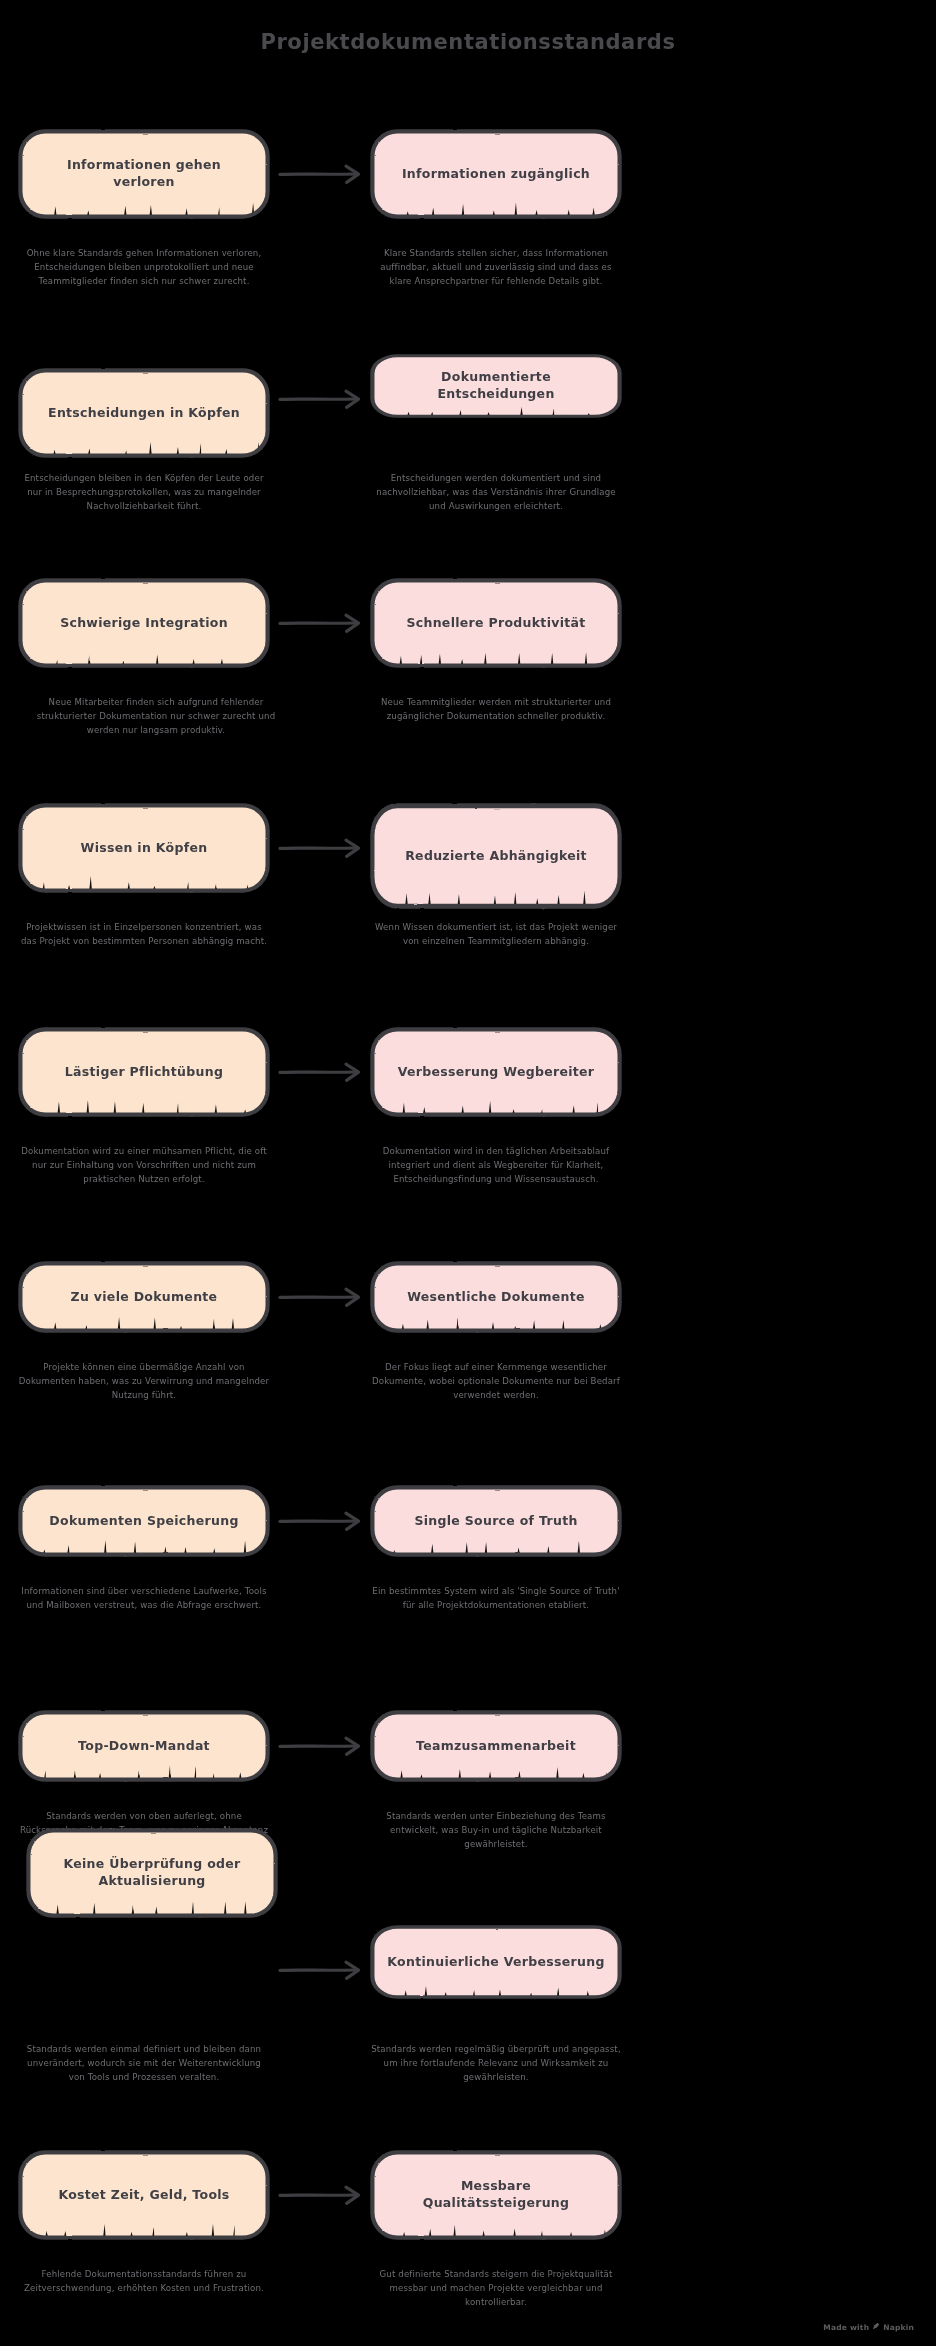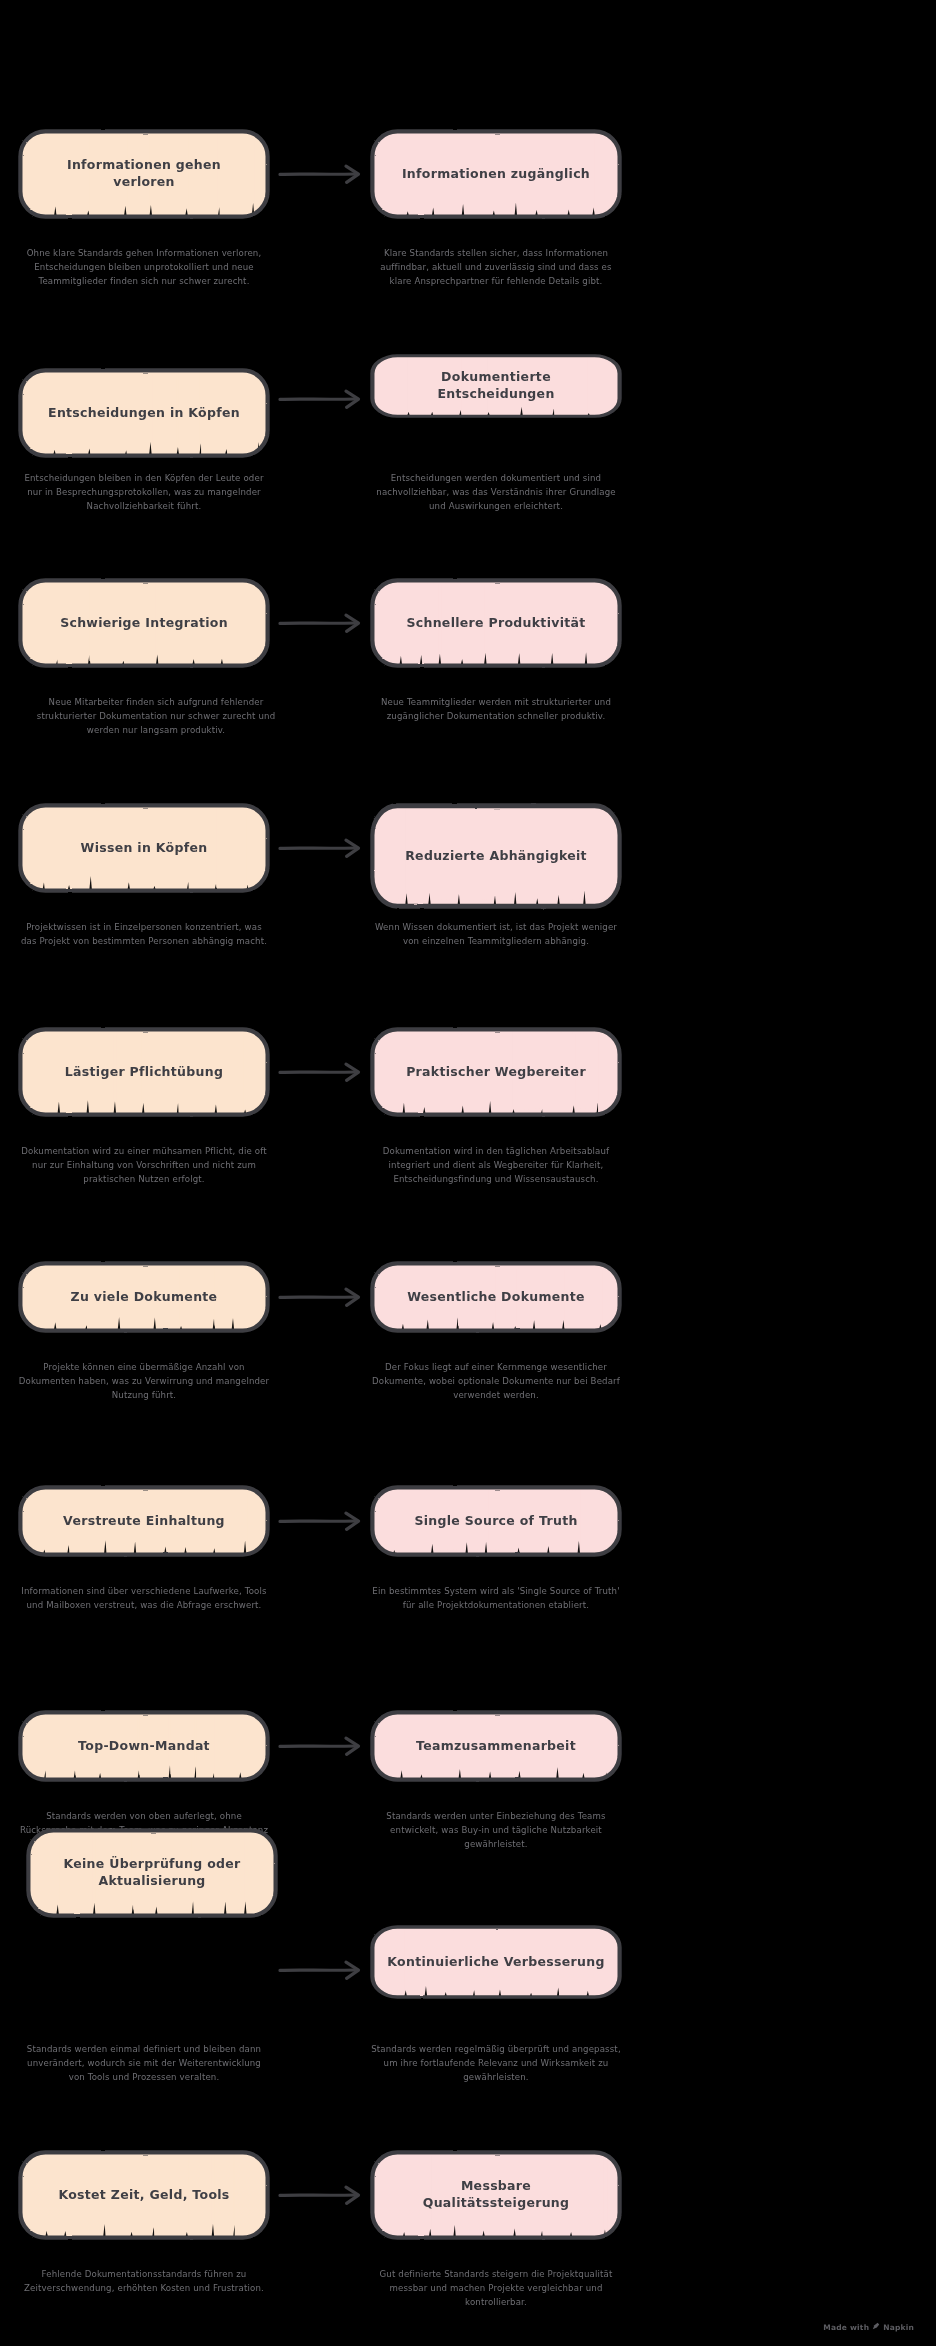--- a/index.html
+++ b/index.html
@@ -117,20 +117,21 @@
         <feTurbulence type="fractalNoise" baseFrequency="0.06 1.1" numOctaves="3" seed="19" result="n2"></feTurbulence>
         <feDisplacementMap in="SourceGraphic" in2="n2" scale="6" xChannelSelector="R" yChannelSelector="G"></feDisplacementMap>
       </filter>
       <filter id="roughline" x="-15%" y="-60%" width="130%" height="220%">
         <feTurbulence type="fractalNoise" baseFrequency="0.09 0.55" numOctaves="2" seed="3" result="n3"></feTurbulence>
         <feDisplacementMap in="SourceGraphic" in2="n3" scale="1.6" xChannelSelector="R" yChannelSelector="G"></feDisplacementMap>
       </filter>
     </defs>
   </svg>
 
+  <h1 id="title">Projektdokumentationsstandards</h1>
 
   <div id="rows-host">
       <div class="row" style="top: 0px;">
         <div style="position: absolute; left: 18px;">
           <div class="card" style="position: absolute; top: 129px; left: 0px; height: 90px;">
             <svg class="card-svg" viewBox="0 0 252 90" preserveAspectRatio="none">
               <defs>
                 <clipPath id="clip1">
                   <rect x="3" y="3" width="246" height="84" rx="24" ry="24"></rect>
                 </clipPath>
@@ -484,21 +485,21 @@
                 <path d="M170.8666617923882,87 L172.2666617923882,81.7492101220414 L173.46666179238818,87 Z" fill="#000" opacity="0.92"></path>
                 <path d="M172.37520495639183,7.118145107058808 L202.32662370079197,4.4221154297702014 L202.32662370079197,83.93507459480315 L172.37520495639183,87.28289534244686 Z" fill="#FBDDDD"></path>
                 <path d="M202.32662370079197,87 L203.72662370079198,78.31756565906107 L204.92662370079196,87 Z" fill="#000" opacity="0.92"></path>
                 <path d="M205.8874661717564,7.482173111755401 L226.4457133738324,4.807399905286729 L226.4457133738324,80.25165115995333 L205.8874661717564,82.35587980551645 Z" fill="#FBDDDD"></path>
                 <path d="M226.4457133738324,87 L227.8457133738324,75.82402027165517 L229.0457133738324,87 Z" fill="#000" opacity="0.92"></path>
                 <path d="M228.05582933104597,4.191466227173805 L245.21297447266988,3.9366465541534126 L245.21297447266988,86.70914577739313 L228.05582933104597,89.85258679138497 Z" fill="#FBDDDD"></path>
                 <path d="M245.21297447266988,87 L246.6129744726699,73.44250512728468 L247.81297447266988,87 Z" fill="#000" opacity="0.92"></path>
               </g>
               <rect x="2.4" y="2.4" width="247.2" height="85.2" rx="25" ry="25" fill="none" stroke="#3E3E42" stroke-width="4.2" stroke-linejoin="round" filter="url(#roughline)"></rect>
             </svg>
-            <div class="card-label">Praktischer Wegbereiter</div>
+            <div class="card-label">Verbesserung Wegbereiter</div>
           </div>
           <div class="desc" style="position: absolute; top: 1145px; left: 0px;">Dokumentation wird in den täglichen Arbeitsablauf integriert und dient als Wegbereiter für Klarheit, Entscheidungsfindung und Wissensaustausch.</div>
         </div>
         <div class="arrow" style="top: 1061px; left: 278px;"><svg viewBox="0 0 92 22" width="92" height="22">
             <path d="M2,11.4 C22,10.6 48,11.8 78,11.0" stroke="#3E3E42" stroke-width="3.2" fill="none" stroke-linecap="round"></path>
             <path d="M68,3.2 L80.5,11.1 L68.6,19.4" stroke="#3E3E42" stroke-width="3.2" fill="none" stroke-linecap="round" stroke-linejoin="round"></path>
           </svg></div>
       </div>
       <div class="row" style="top: 0px;">
         <div style="position: absolute; left: 18px;">
@@ -601,21 +602,21 @@
                 <path d="M166.17259569698945,69 L167.57259569698945,61.963559188880026 L168.77259569698944,69 Z" fill="#000" opacity="0.92"></path>
                 <path d="M168.20763632282615,6.368344211485237 L194.9380864109844,5.897557656979188 L194.9380864109844,64.57478571659885 L168.20763632282615,65.7367731302511 Z" fill="#FCE4CE"></path>
                 <path d="M194.9380864109844,69 L196.3380864109844,63.21955357445404 L197.5380864109844,69 Z" fill="#000" opacity="0.92"></path>
                 <path d="M197.41430741362274,5.712446938967332 L225.69740856066346,4.863297269446775 L225.69740856066346,67.04444523248821 L197.41430741362274,67.84215934295207 Z" fill="#FCE4CE"></path>
                 <path d="M225.69740856066346,69 L227.09740856066347,55.60963373165578 L228.29740856066346,69 Z" fill="#000" opacity="0.92"></path>
                 <path d="M229.12082319357432,4.908154438715428 L263.9641610032413,3.3989908448420465 L263.9641610032413,66.85653717396781 L229.12082319357432,69.93986902618781 Z" fill="#FCE4CE"></path>
                 <path d="M263.9641610032413,69 L265.3641610032413,63.75137065537274 L266.56416100324134,69 Z" fill="#000" opacity="0.92"></path>
               </g>
               <rect x="2.4" y="2.4" width="247.2" height="67.2" rx="25" ry="25" fill="none" stroke="#3E3E42" stroke-width="4.2" stroke-linejoin="round" filter="url(#roughline)"></rect>
             </svg>
-            <div class="card-label">Verstreute Einhaltung</div>
+            <div class="card-label">Dokumenten Speicherung</div>
           </div>
           <div class="desc" style="position: absolute; top: 1585px; left: 0px;">Informationen sind über verschiedene Laufwerke, Tools und Mailboxen verstreut, was die Abfrage erschwert.</div>
         </div>
         <div style="position: absolute; left: 370px;">
           <div class="card" style="position: absolute; top: 1485px; left: 0px; height: 72px;">
             <svg class="card-svg" viewBox="0 0 252 72" preserveAspectRatio="none">
               <defs>
                 <clipPath id="clip14">
                   <rect x="3" y="3" width="246" height="66" rx="24" ry="24"></rect>
                 </clipPath>

